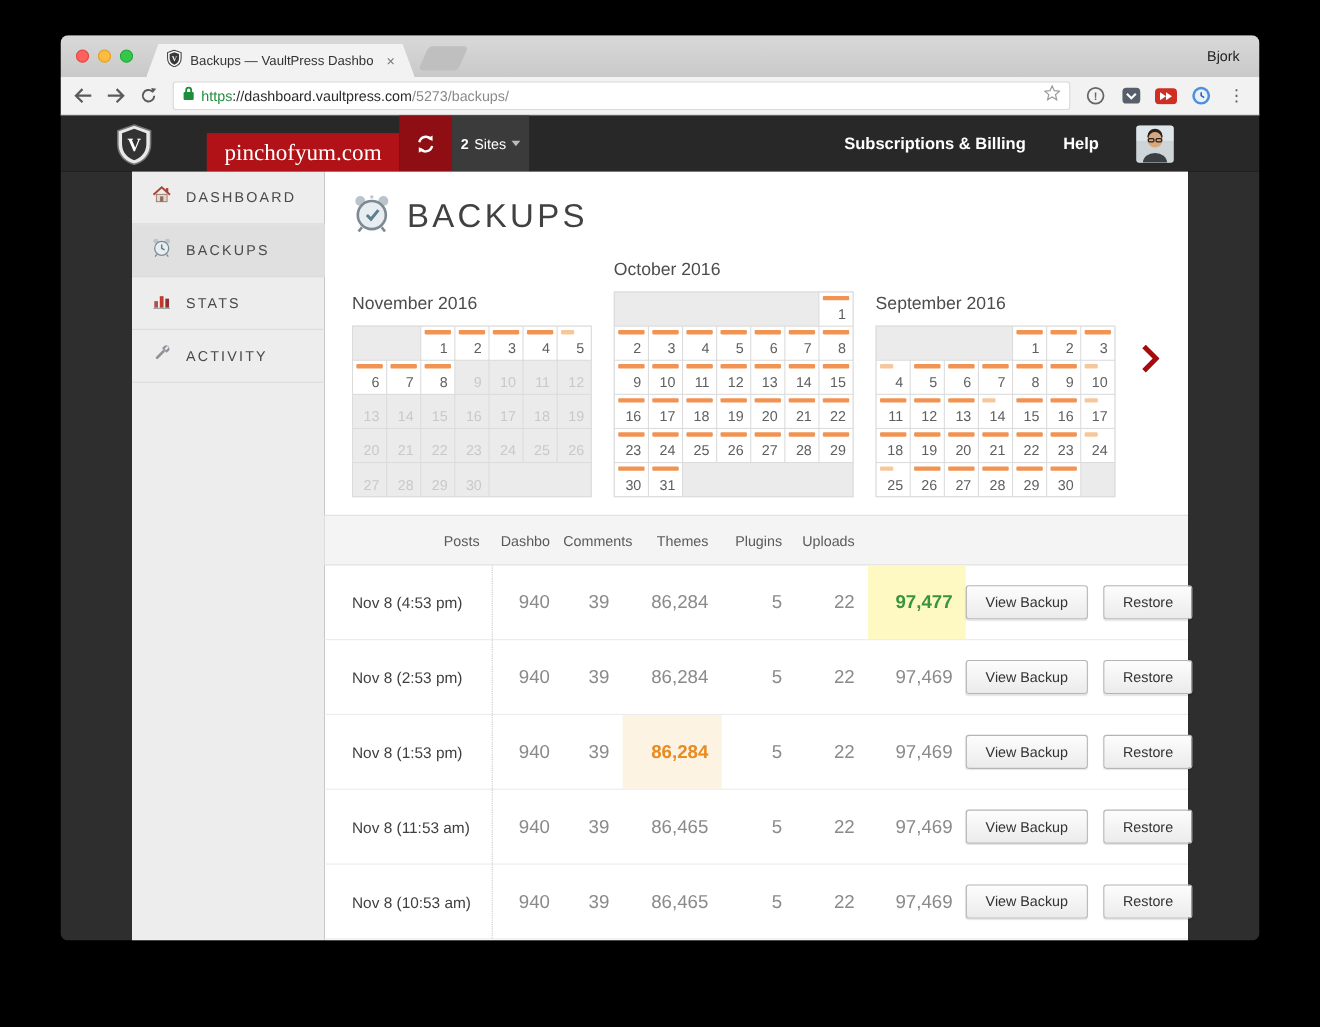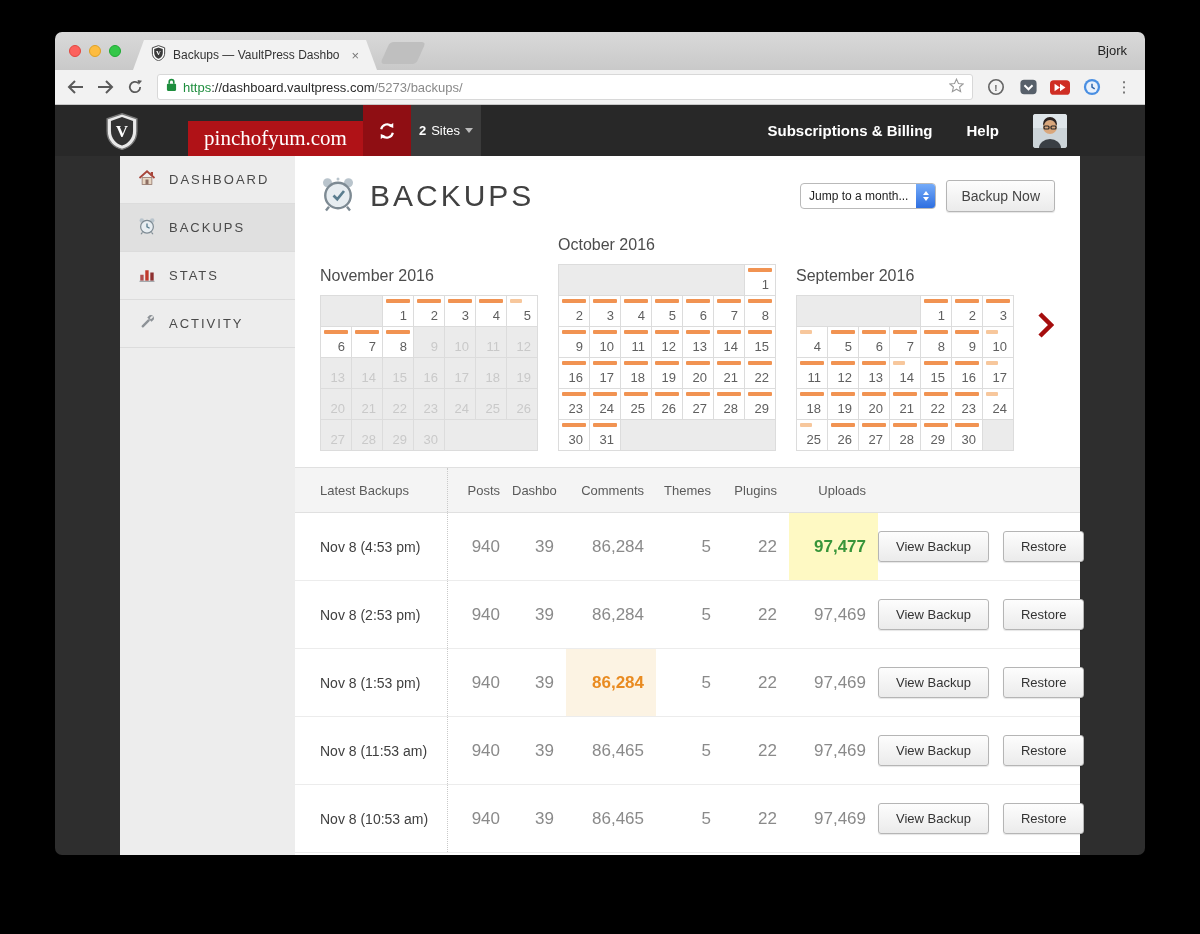--- a/index.html
+++ b/index.html
@@ -298,30 +298,20 @@
                   <circle cx="5" cy="4.5" r="3" fill="#b9c4cc"></circle>
                   <circle cx="19" cy="4.5" r="3" fill="#b9c4cc"></circle>
                   <circle cx="12" cy="2" r="1" fill="#b9c4cc"></circle>
                   <circle cx="12" cy="13" r="8.5" fill="#e7edf1" stroke="#7d8a93" stroke-width="1.6"></circle>
                   <path d="M9 13 L11.5 15.5 L16 10" stroke="#5a7d8f" stroke-width="1.8" fill="none"></path>
                   <path d="M6 20.5 L4 23 M18 20.5 L20 23" stroke="#7d8a93" stroke-width="1.6"></path>
                 </svg>
             </span>
             <span class="page-title-text">BACKUPS</span>
           </div>
-          <div class="controls">
-            <div class="jump-select">
-              <span class="jump-label">Jump to a month...</span>
-              <span class="jump-stepper">
-                  <span class="tri-up"></span>
-                  <span class="tri-dn"></span>
-                </span>
-            </div>
-            <button class="btn backup-now">Backup Now</button>
-          </div>
         </div>
 
         <div class="calendars">
 
           <div id="cal-list" style="display:flex;gap:20px;align-items:flex-end;">
               <div class="calendar">
                 <div class="cal-title">November 2016</div>
                 <div class="cal-grid">
                   <div class="cell blank" style="grid-column: span 2;"></div>
                   <div class="cell">
@@ -686,21 +676,20 @@
             </div>
           <div class="next-arrow">
             <svg width="17" height="26" viewBox="0 0 17 26">
                 <polyline points="3,2 14,13 3,24" stroke="#a50d0d" stroke-width="4.5" fill="none"></polyline>
               </svg>
           </div>
         </div>
 
         <div class="table-section">
           <div class="t-cols t-header">
-            <div class="t-title">Latest Backups</div>
             <div class="hc">Posts</div>
             <div class="hc">Dashbo</div>
             <div class="hc">Comments</div>
             <div class="hc">Themes</div>
             <div class="hc">Plugins</div>
             <div class="hc">Uploads</div>
             <div></div>
           </div>
           <div id="table-rows">
               <div class="t-cols t-row">

